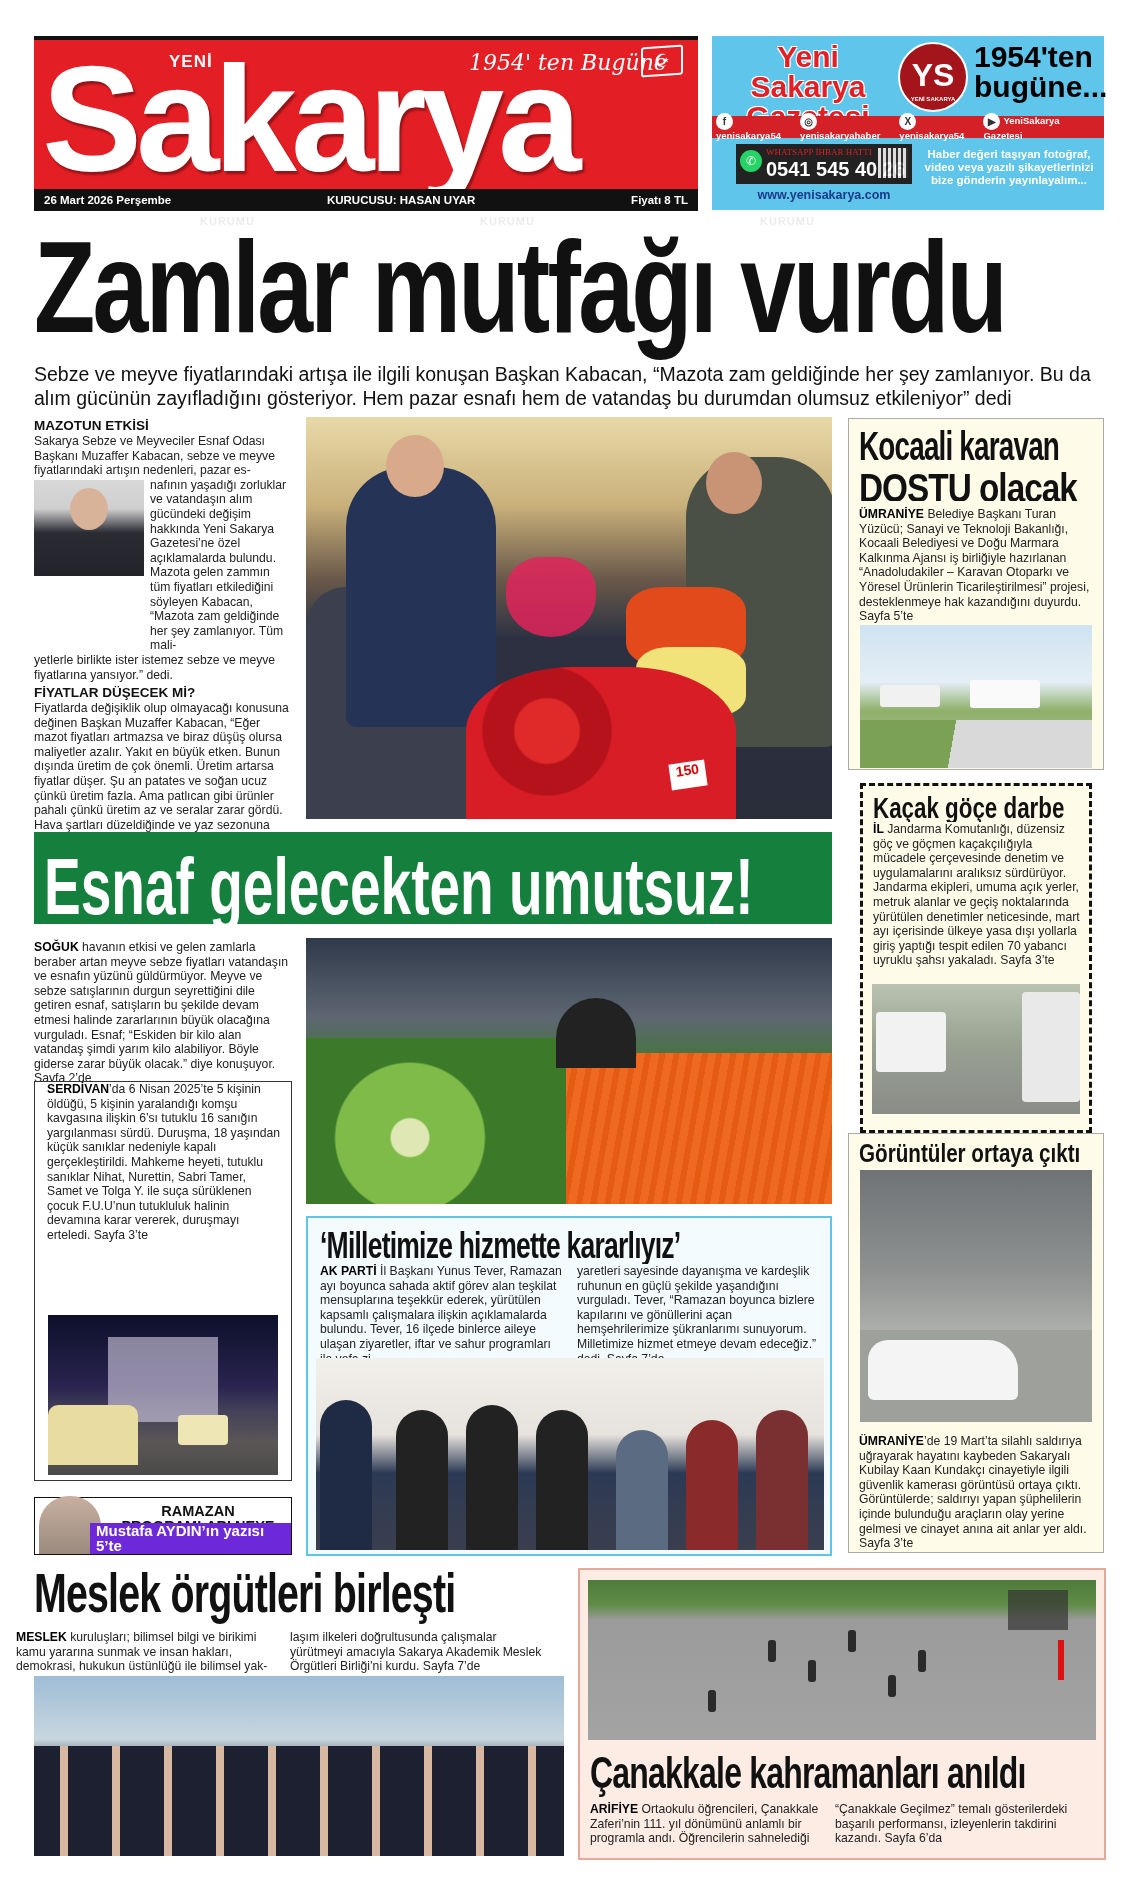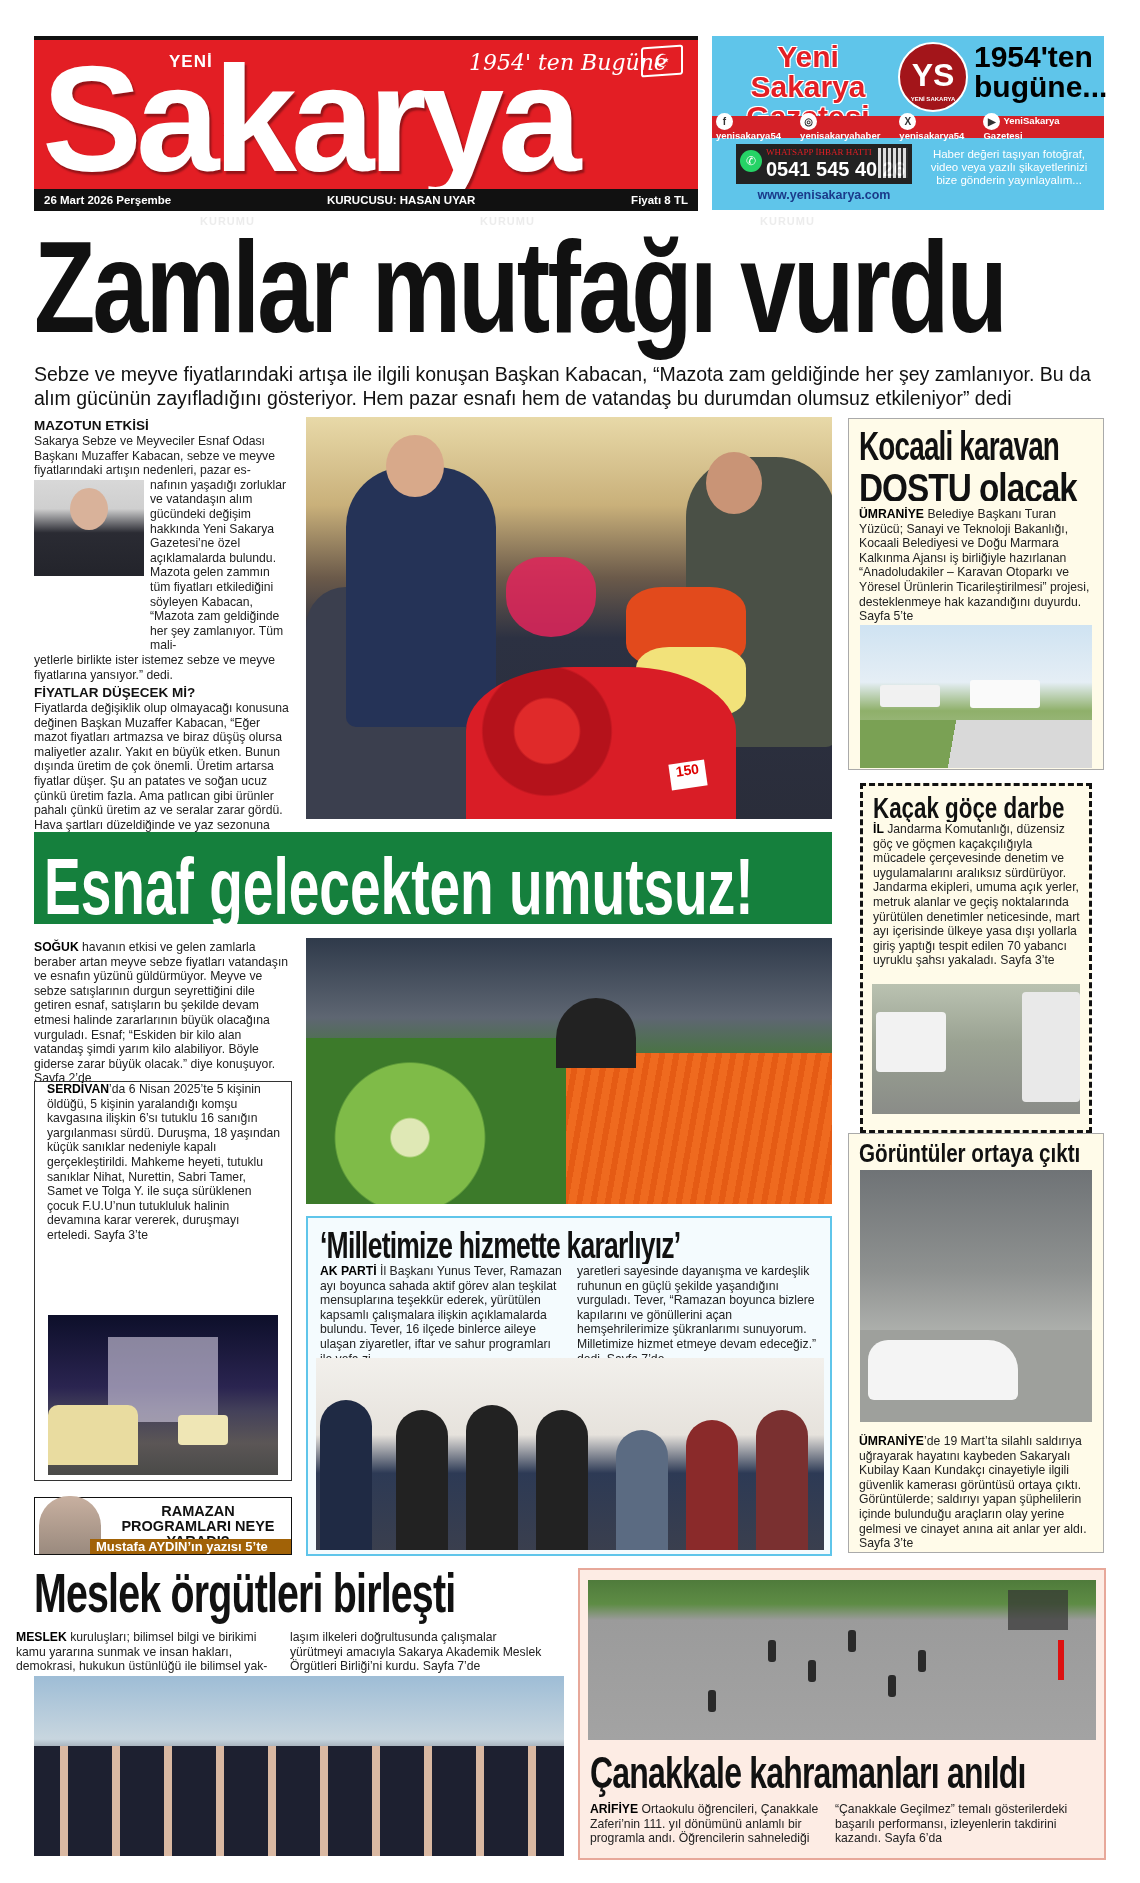--- a/index.html
+++ b/index.html
@@ -22,21 +22,21 @@
 #promo .ys small{position:absolute;left:0;right:0;bottom:8px;font-size:6px;line-height:6px}
 #promo .t2{position:absolute;left:262px;top:6px;color:#000000;font-weight:bold;font-size:30px;line-height:30px;text-align:left;width:120px}
 #promo .social{position:absolute;left:0;top:80px;width:100%;height:22px;background:#d42027;display:flex;align-items:center;justify-content:space-around;color:#fff;font-size:9.5px;font-weight:bold;padding:0 4px}
 #promo .social span.ic{display:inline-block;width:17px;height:17px;border-radius:50%;background:#fff;color:#333;font-size:10px;text-align:center;line-height:17px;margin-right:3px;vertical-align:middle}
 #promo .wa{position:absolute;left:24px;top:108px;width:176px;height:40px;background:#222;color:#fff}
 #promo .wa .l{position:absolute;left:30px;top:3px;font-size:9px;color:#e31e24;font-family:"Liberation Serif",serif}
 #promo .wa .n{position:absolute;left:30px;top:14px;font-size:20px;font-weight:bold}
 #promo .wa .ico{position:absolute;left:4px;top:6px;width:22px;height:22px;border-radius:50%;background:#25d366;color:#fff;text-align:center;line-height:22px;font-size:12px}
 #promo .wa .qr{position:absolute;right:4px;top:4px;width:30px;height:30px;background:repeating-linear-gradient(90deg,#fff 0 3px,#333 3px 5px),#fff;opacity:.85}
 #promo .url{position:absolute;left:24px;top:152px;width:176px;text-align:center;color:#1a3a8a;font-weight:bold;font-size:12.5px}
-#promo .msg{position:absolute;left:212px;top:112px;width:170px;text-align:center;color:#fff;font-weight:normal;font-size:11.5px;line-height:13px}
+#promo .msg{position:absolute;left:212px;top:112px;width:170px;text-align:center;color:#fff;font-weight:bold;font-size:11.5px;line-height:13px}
 
 #hl{left:34px;top:220px;width:1072px;height:130px}
 #deck{left:34px;top:362px;width:1072px;font-size:19.5px;line-height:24px;color:#111}
 
 .photo{position:absolute;overflow:hidden}
 .ph-market{left:306px;top:417px;width:526px;height:402px;background:linear-gradient(180deg,#e8d9a8 0%,#c9b07a 22%,#6b5a4a 40%,#2c3142 55%,#2a2d3a 100%)}
 .ph-market .straw{position:absolute;left:160px;top:250px;width:270px;height:160px;border-radius:40% 40% 0 0;background:radial-gradient(circle at 30% 40%,#e02a2a 0 15%,#b5121b 16% 30%,#d91d26 31% 100%)}
 .ph-market .tom{position:absolute;left:320px;top:170px;width:120px;height:80px;border-radius:30%;background:#e24a1c}
 .ph-market .lem{position:absolute;left:330px;top:230px;width:110px;height:70px;border-radius:30%;background:#f2e27a}
 .ph-market .m1{position:absolute;left:40px;top:50px;width:150px;height:260px;border-radius:60px 60px 10px 10px;background:#253357}
@@ -59,21 +59,21 @@
 .ph-veg .carrot{position:absolute;left:260px;top:115px;width:266px;height:151px;background:repeating-linear-gradient(100deg,#ef6a1f 0 8px,#e55b14 8px 14px)}
 .ph-veg .green{position:absolute;left:0;top:100px;width:260px;height:166px;background:radial-gradient(circle at 40% 60%,#dfe8b5 0 10%,#7fbb48 11% 40%,#3c7a2a 41% 100%)}
 .ph-veg .man{position:absolute;left:250px;top:60px;width:80px;height:70px;border-radius:40px 40px 0 0;background:#222}
 #komsu{left:34px;top:1081px;width:258px;height:400px;border:1px solid #333;background:#fff}
 .ph-night{left:48px;top:1315px;width:230px;height:160px;background:linear-gradient(180deg,#0d0f2a 0%,#2a2450 45%,#44415a 60%,#5b5656 80%,#4a4a48 100%)}
 .ph-night .van{position:absolute;left:0;top:90px;width:90px;height:60px;border-radius:10px 10px 0 0;background:#e9dca0}
 .ph-night .bld{position:absolute;left:60px;top:22px;width:110px;height:85px;background:#d9d2e6;opacity:.6}
 #column{left:34px;top:1497px;width:258px;height:58px;border:1px solid #111}
 #column .face{position:absolute;left:4px;top:-2px;width:62px;height:58px;border-radius:30px 30px 0 0;background:linear-gradient(180deg,#c8b0a0,#9a8a7e)}
 #column .t{position:absolute;left:70px;top:6px;width:186px;text-align:center;font-weight:bold;font-size:14.5px;line-height:15px}
-#column .by{position:absolute;left:55px;bottom:0;right:0;height:15px;background:#a16207;color:#fff;font-size:13px;font-weight:bold;padding-left:6px;line-height:15px}
+#column .by{position:absolute;left:55px;bottom:0;right:0;height:31px;background:#6d28d9;color:#fff;font-size:15px;font-weight:bold;padding-left:6px;line-height:15px}
 
 #akp{left:306px;top:1216px;width:526px;height:340px;border:2px solid #5fc5ea;background:#f4fbfe}
 .ph-group{left:316px;top:1358px;width:508px;height:192px;background:linear-gradient(180deg,#f2f0ec 0%,#e6e2dc 40%,#2d3a55 60%,#3a3f4e 100%)}
 .ph-group .p{position:absolute;bottom:0;width:52px;border-radius:26px 26px 0 0;background:#222}
 
 .ph-prof{left:34px;top:1676px;width:530px;height:180px;background:linear-gradient(180deg,#9ebdd6 0%,#c8d6df 35%,#2b2e3e 55%,#22242e 100%)}
 .ph-prof .row{position:absolute;left:0;bottom:0;width:100%;height:110px;background:repeating-linear-gradient(90deg,#1d2030 0 26px,#d9b8a2 26px 34px,#1d2030 34px 52px)}
 #canak{left:578px;top:1568px;width:528px;height:292px;border:2px solid #e7a89a;background:#fdece4}
 .ph-field{left:588px;top:1580px;width:508px;height:160px;background:linear-gradient(180deg,#4f7b3b 0%,#5e8c45 15%,#9b9b9b 25%,#a3a3a3 100%)}
 .ph-field .pp{position:absolute;width:8px;height:22px;background:#2a2a2a;border-radius:3px}

